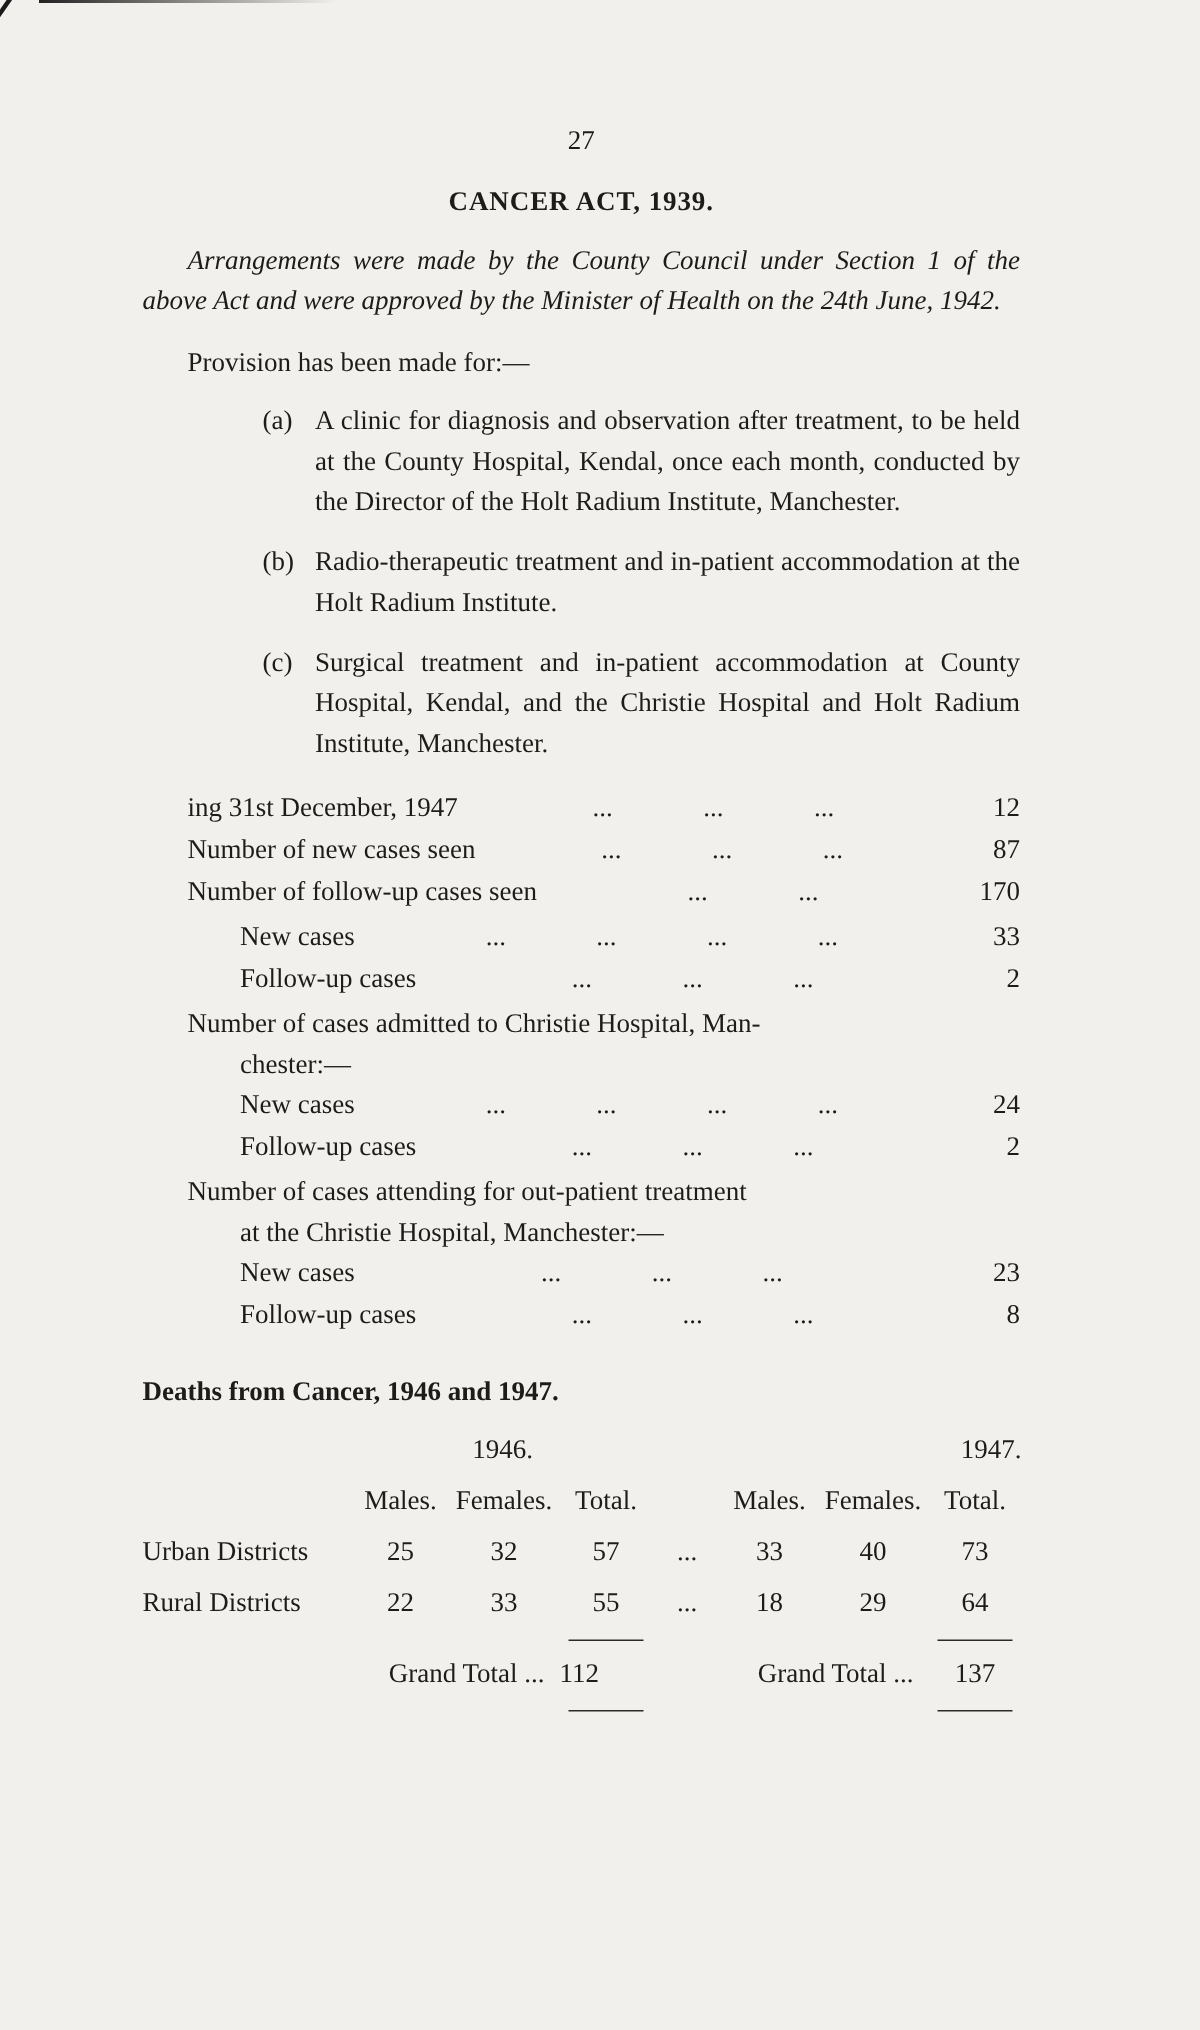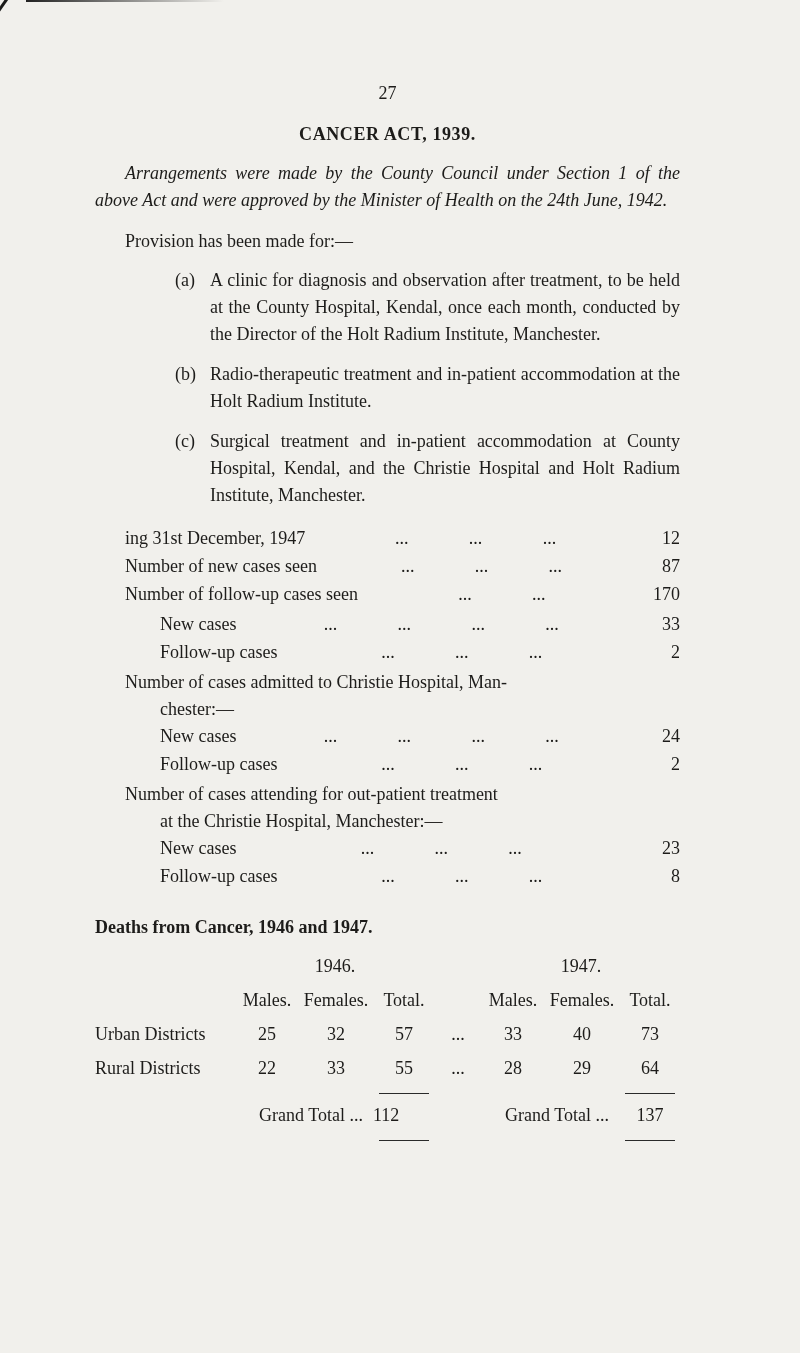--- a/index.html
+++ b/index.html
@@ -108,21 +108,21 @@
   }
   .deaths-grid {
     display: grid;
     grid-template-columns: 140px 64px 74px 62px 46px 64px 74px 62px;
     row-gap: 7px;
     align-items: baseline;
   }
   .dg-cell { text-align: center; }
   .dg-label { text-align: left; }
   .dg-year-left  { grid-column: 2 / span 3; text-align: center; }
-  .dg-year-right { grid-column: 6 / span 3; text-align: center; }
+  .dg-year-right { grid-column: 6 / span 3; text-align: right; }
   .dg-empty-1 { grid-column: 1; }
   .dg-empty-5 { grid-column: 5; }
   .dg-rule {
     border-top: 1.5px solid #2a2a2a;
     height: 1px;
     margin: 4px 6px 0 6px;
     align-self: center;
   }
   .dg-rule-4 { grid-column: 4; }
   .dg-rule-8 { grid-column: 8; }
@@ -252,21 +252,21 @@
     <div class="dg-cell">...</div>
     <div class="dg-cell">33</div>
     <div class="dg-cell">40</div>
     <div class="dg-cell">73</div>
 
     <div class="dg-label">Rural Districts</div>
     <div class="dg-cell">22</div>
     <div class="dg-cell">33</div>
     <div class="dg-cell">55</div>
     <div class="dg-cell">...</div>
-    <div class="dg-cell">28</div>
+    <div class="dg-cell">18</div>
     <div class="dg-cell">29</div>
     <div class="dg-cell">64</div>
 
     <div class="dg-rule dg-rule-4"></div>
     <div class="dg-rule dg-rule-8"></div>
 
     <div class="dg-grand-left">Grand Total ...</div>
     <div class="dg-grand-num-4">112</div>
     <div class="dg-grand-right">Grand Total ...</div>
     <div class="dg-grand-num-8">137</div>

